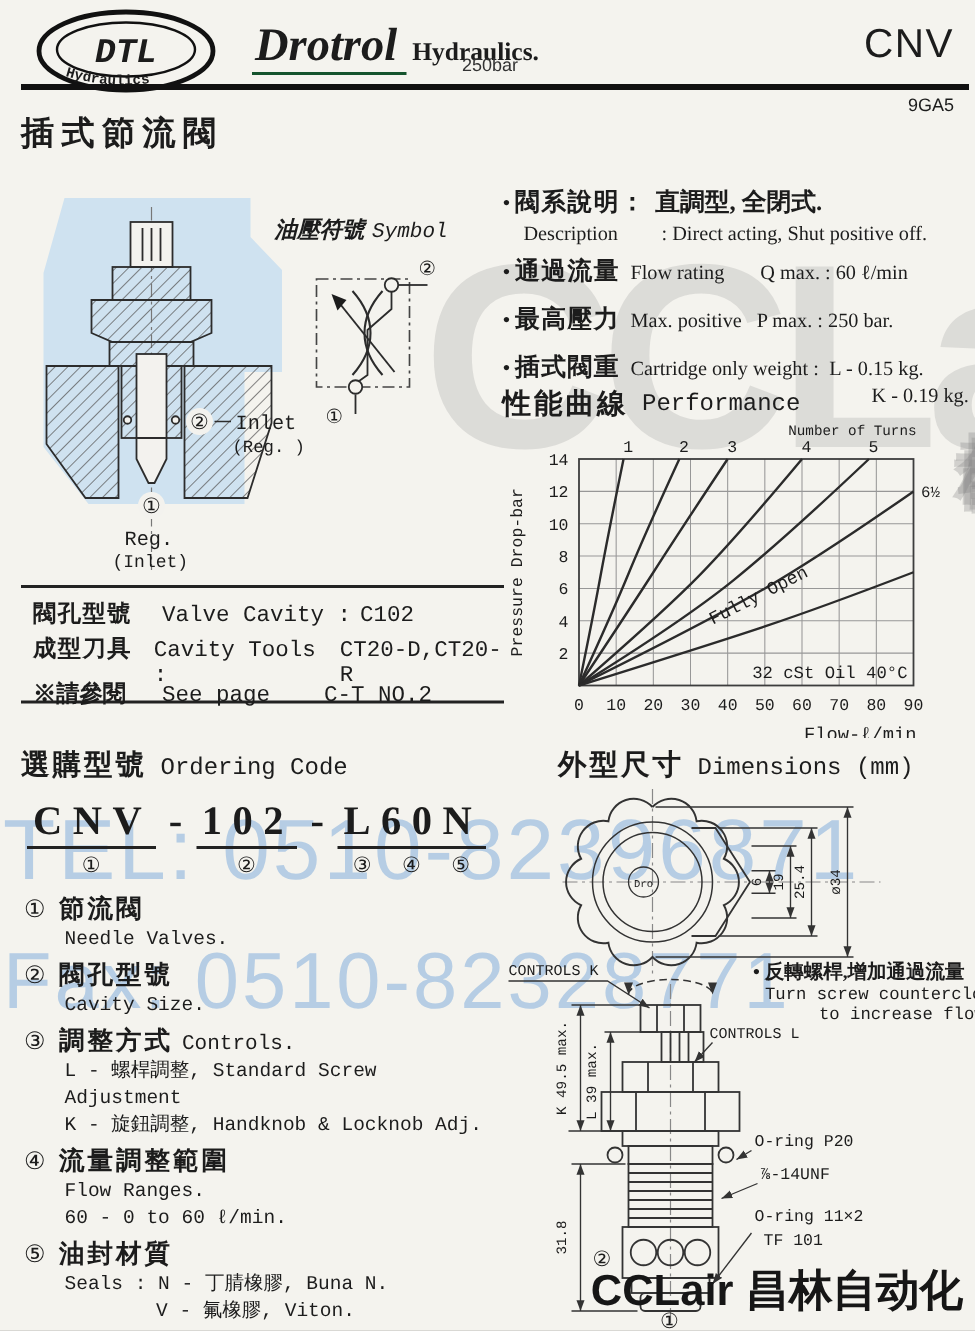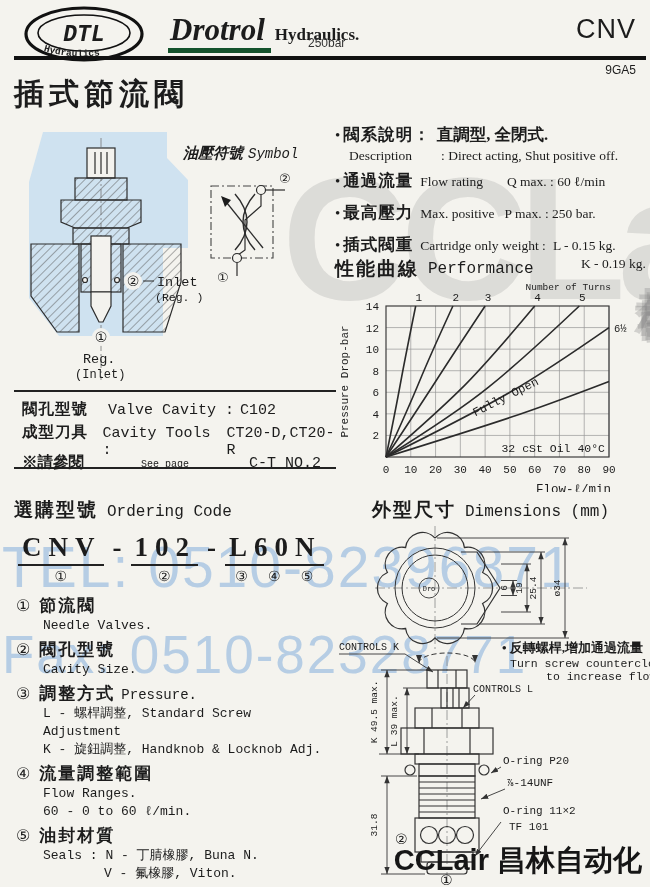--- a/index.html
+++ b/index.html
@@ -15,29 +15,29 @@
   .wm-brand { left:282px; top:138px; font-size:175px; font-weight:bold; letter-spacing:-8px; color:rgba(145,145,145,0.24); font-family:"Liberation Sans",sans-serif; }
   .wm-side { left:627px; top:248px; writing-mode:vertical-rl; font-size:52px; font-weight:bold; color:rgba(130,130,130,0.30); font-family:"Liberation Sans",sans-serif; }
   .wm-tel { left:2px; top:534px; font-size:57px; letter-spacing:2px; color:rgba(140,180,222,0.60); font-family:"Liberation Sans",sans-serif; }
   .wm-fax { left:2px; top:624px; font-size:53px; letter-spacing:2px; color:rgba(140,180,222,0.60); font-family:"Liberation Sans",sans-serif; }
   .wm-bottom { right:8px; top:841px; font-size:29px; font-weight:bold; color:#161616; z-index:3; font-family:"Liberation Sans",sans-serif; }
 
   .fg { z-index:1; }
 
   
   .brand-row { left:168px; top:12px; display:flex; align-items:baseline; }
-  .brand-main { font-size:31px; font-weight:bold; font-style:italic; border-bottom:5px solid #14532d; padding:0 6px 0 2px; }
+  .brand-main { font-size:31px; font-weight:bold; font-style:italic; border-bottom:2px solid #14532d; padding:0 6px 0 2px; }
   .brand-suffix { font-size:17px; font-weight:bold; margin-left:4px; }
   .hdr-press { left:308px; top:36px; font-size:12px; color:#333; }
   .hdr-model { right:14px; top:14px; font-size:27px; letter-spacing:1px; }
   .hdr-rule { left:14px; top:56px; right:4px; height:4px; background:#111; }
   .hdr-code { right:14px; top:63px; font-size:12px; }
 
   .title-row { left:14px; top:74px; display:flex; align-items:baseline; }
-  .title-zh { font-size:30px; font-weight:bold; letter-spacing:5px; }
+  .title-zh { font-size:22px; font-weight:bold; letter-spacing:5px; }
   .title-en { font-size:17px; margin-left:10px; }
 
   
   .specs { left:335px; top:118px; width:315px; }
   .spec-row { display:flex; align-items:baseline; margin-top:6px; }
   .blt { font-size:15px; margin-right:3px; }
   .spec-zh { font-size:16.5px; font-weight:bold; letter-spacing:1px; }
   .spec-mid { font-size:13.5px; margin-left:7px; }
   .spec-val { font-size:13.5px; margin-left:7px; }
   .spec-val-zh { font-size:16.5px; font-weight:bold; margin-left:6px; }
@@ -49,21 +49,21 @@
   .sec-zh { font-size:19px; font-weight:bold; letter-spacing:2px; }
   .sec-en { font-size:16px; margin-left:9px; }
 
   
   .cavity { left:14px; top:390px; width:322px; border-top:2px solid #222; border-bottom:2px solid #222; padding:5px 0 6px 8px; }
   .cav-row { display:flex; align-items:baseline; margin:2px 0; }
   .cav-zh { font-size:15.5px; font-weight:bold; width:86px; letter-spacing:1px; }
   .cav-en { font-size:15px; }
   .cav-note { left:14px; top:452px; width:322px; display:flex; align-items:baseline; padding-left:8px; }
   .note-zh { font-size:15.5px; font-weight:bold; width:86px; }
-  .note-en { font-size:10px; width:108px;margin-left:33px; }
+  .note-en { font-size:15px; width:108px; }
   .note-val { font-size:15px; }
 
   
   .ord-head { left:14px; top:497px; display:flex; align-items:baseline; }
   .code-row { left:18px; top:532px; display:flex; align-items:flex-start; }
   .code-grp { display:flex; flex-direction:column; }
   .code-txt { font-size:27px; font-weight:bold; letter-spacing:7px; border-bottom:2px solid #222; padding:0 2px 1px 4px; }
   .code-nums { display:flex; justify-content:space-around; font-size:14px; margin-top:2px; }
   .code-dash { font-size:27px; font-weight:bold; margin:0 9px; }
   .ord-items { left:16px; top:594px; width:320px; }
@@ -328,21 +328,21 @@
       <div class="oi-head">
           <span class="oi-num">②</span>
           <span class="oi-zh">閥孔型號</span>
         </div>
       <div class="oi-line">Cavity Size.</div>
     </div>
     <div class="ord-item">
       <div class="oi-head">
           <span class="oi-num">③</span>
           <span class="oi-zh">調整方式</span>
-          <span class="oi-en">Pressure.</span>
+          <span class="oi-en">Controls.</span>
         </div>
       <div class="oi-line">L - 螺桿調整, Standard Screw Adjustment</div>
       <div class="oi-line">K - 旋鈕調整, Handknob &amp; Locknob Adj.</div>
     </div>
     <div class="ord-item">
       <div class="oi-head">
           <span class="oi-num">④</span>
           <span class="oi-zh">流量調整範圍</span>
         </div>
       <div class="oi-line">Flow Ranges.</div>

